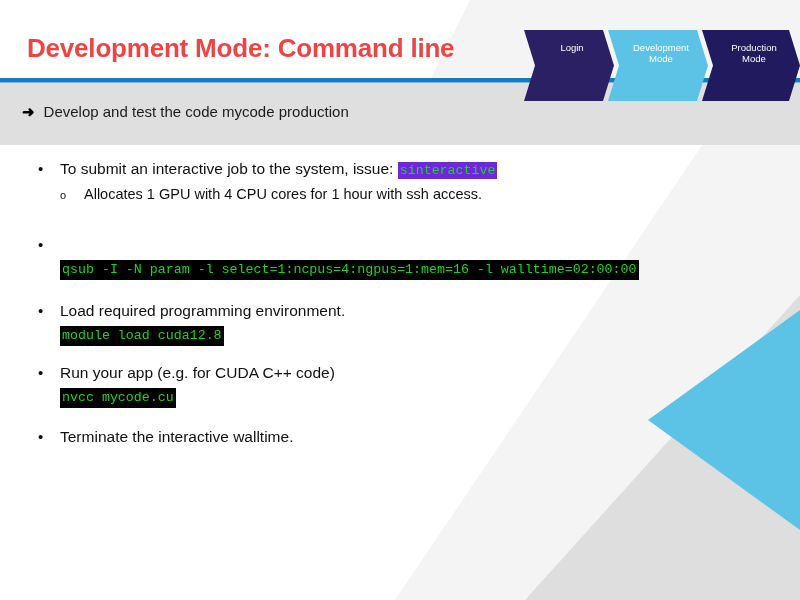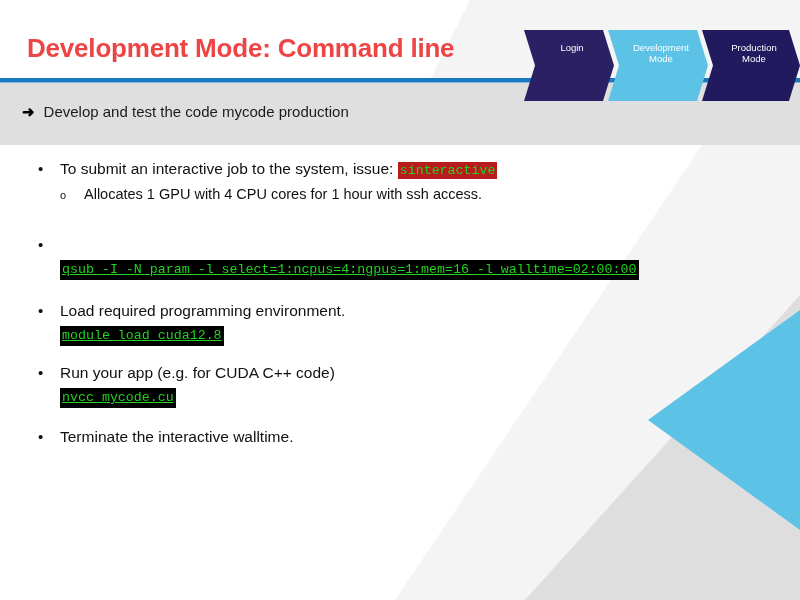--- a/index.html
+++ b/index.html
@@ -62,24 +62,23 @@
   .s-dot{width:24px;flex:0 0 24px;font-size:11px;color:#111;line-height:21px;}
   .s-txt{font-size:14.5px;color:#111;line-height:21px;white-space:nowrap;}
 
   .code{
     display:inline-block;
     background:#000000;color:#1fd31f;
     font-family:"Liberation Mono", monospace;
     font-size:13.3px;line-height:17px;
     padding:1px 2px 2px 2px;white-space:pre;
     letter-spacing:0px;
-    text-decoration:underline;
   }
   .code-inline{
-    background:#b91c1c;color:#1fd31f;
+    background:#6d28d9;color:#1fd31f;
     font-family:"Liberation Mono", monospace;
     font-size:13.3px;padding:1px 2px;white-space:pre;
   }
   .code-line{margin-left:22px;margin-top:3px;}
 </style>
 </head>
 <body>
 
 <div class="slide">
 

